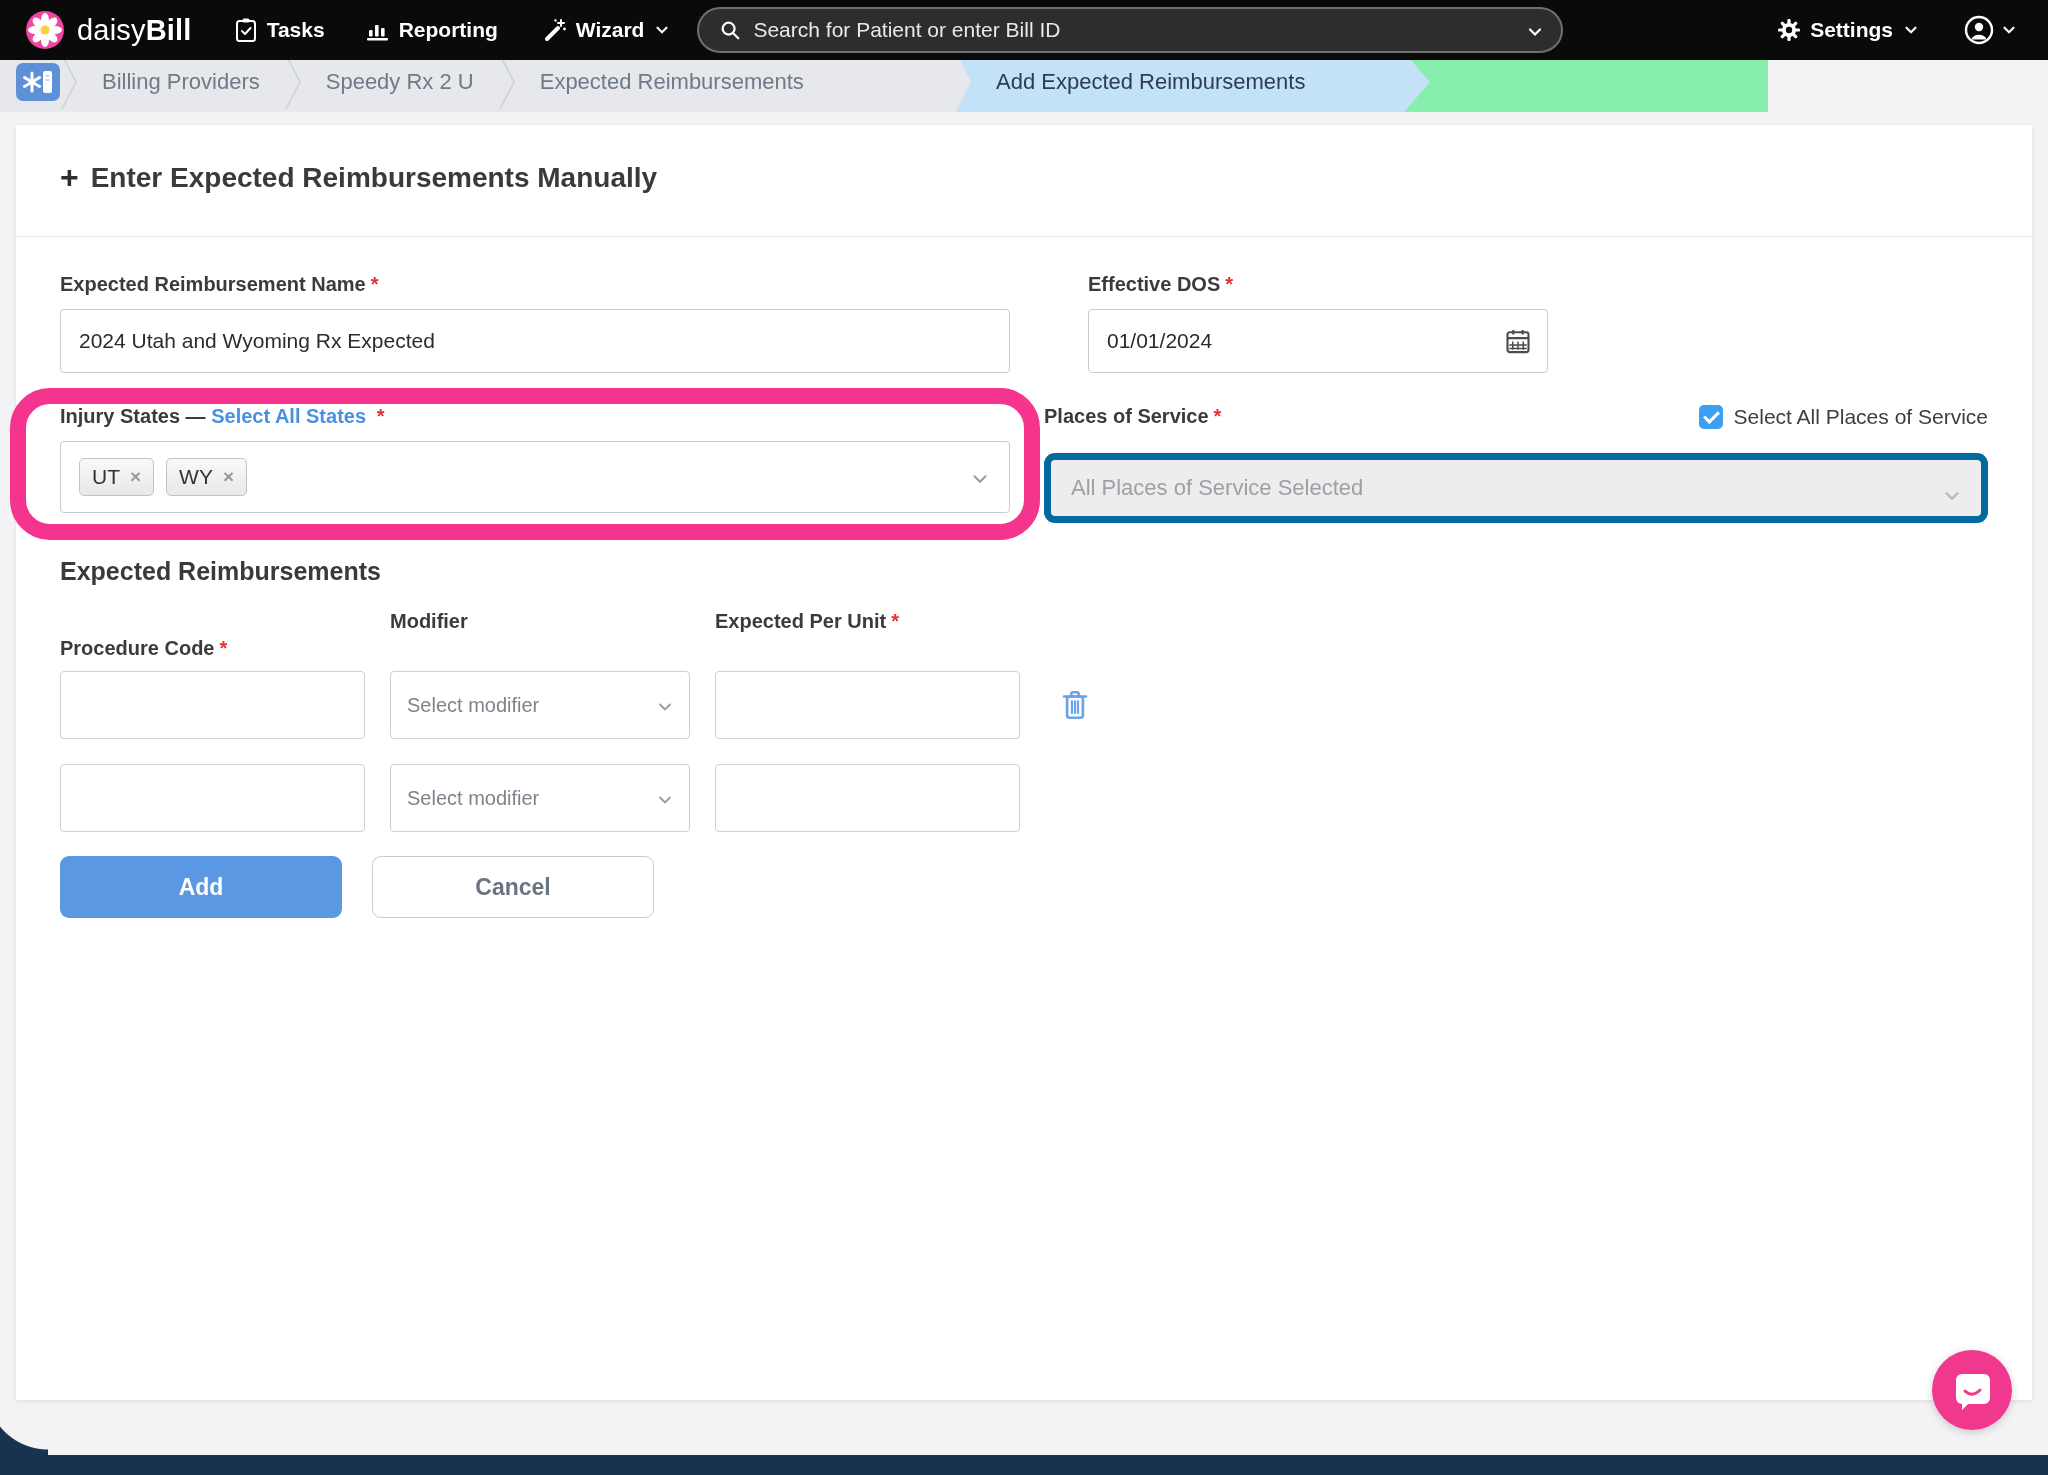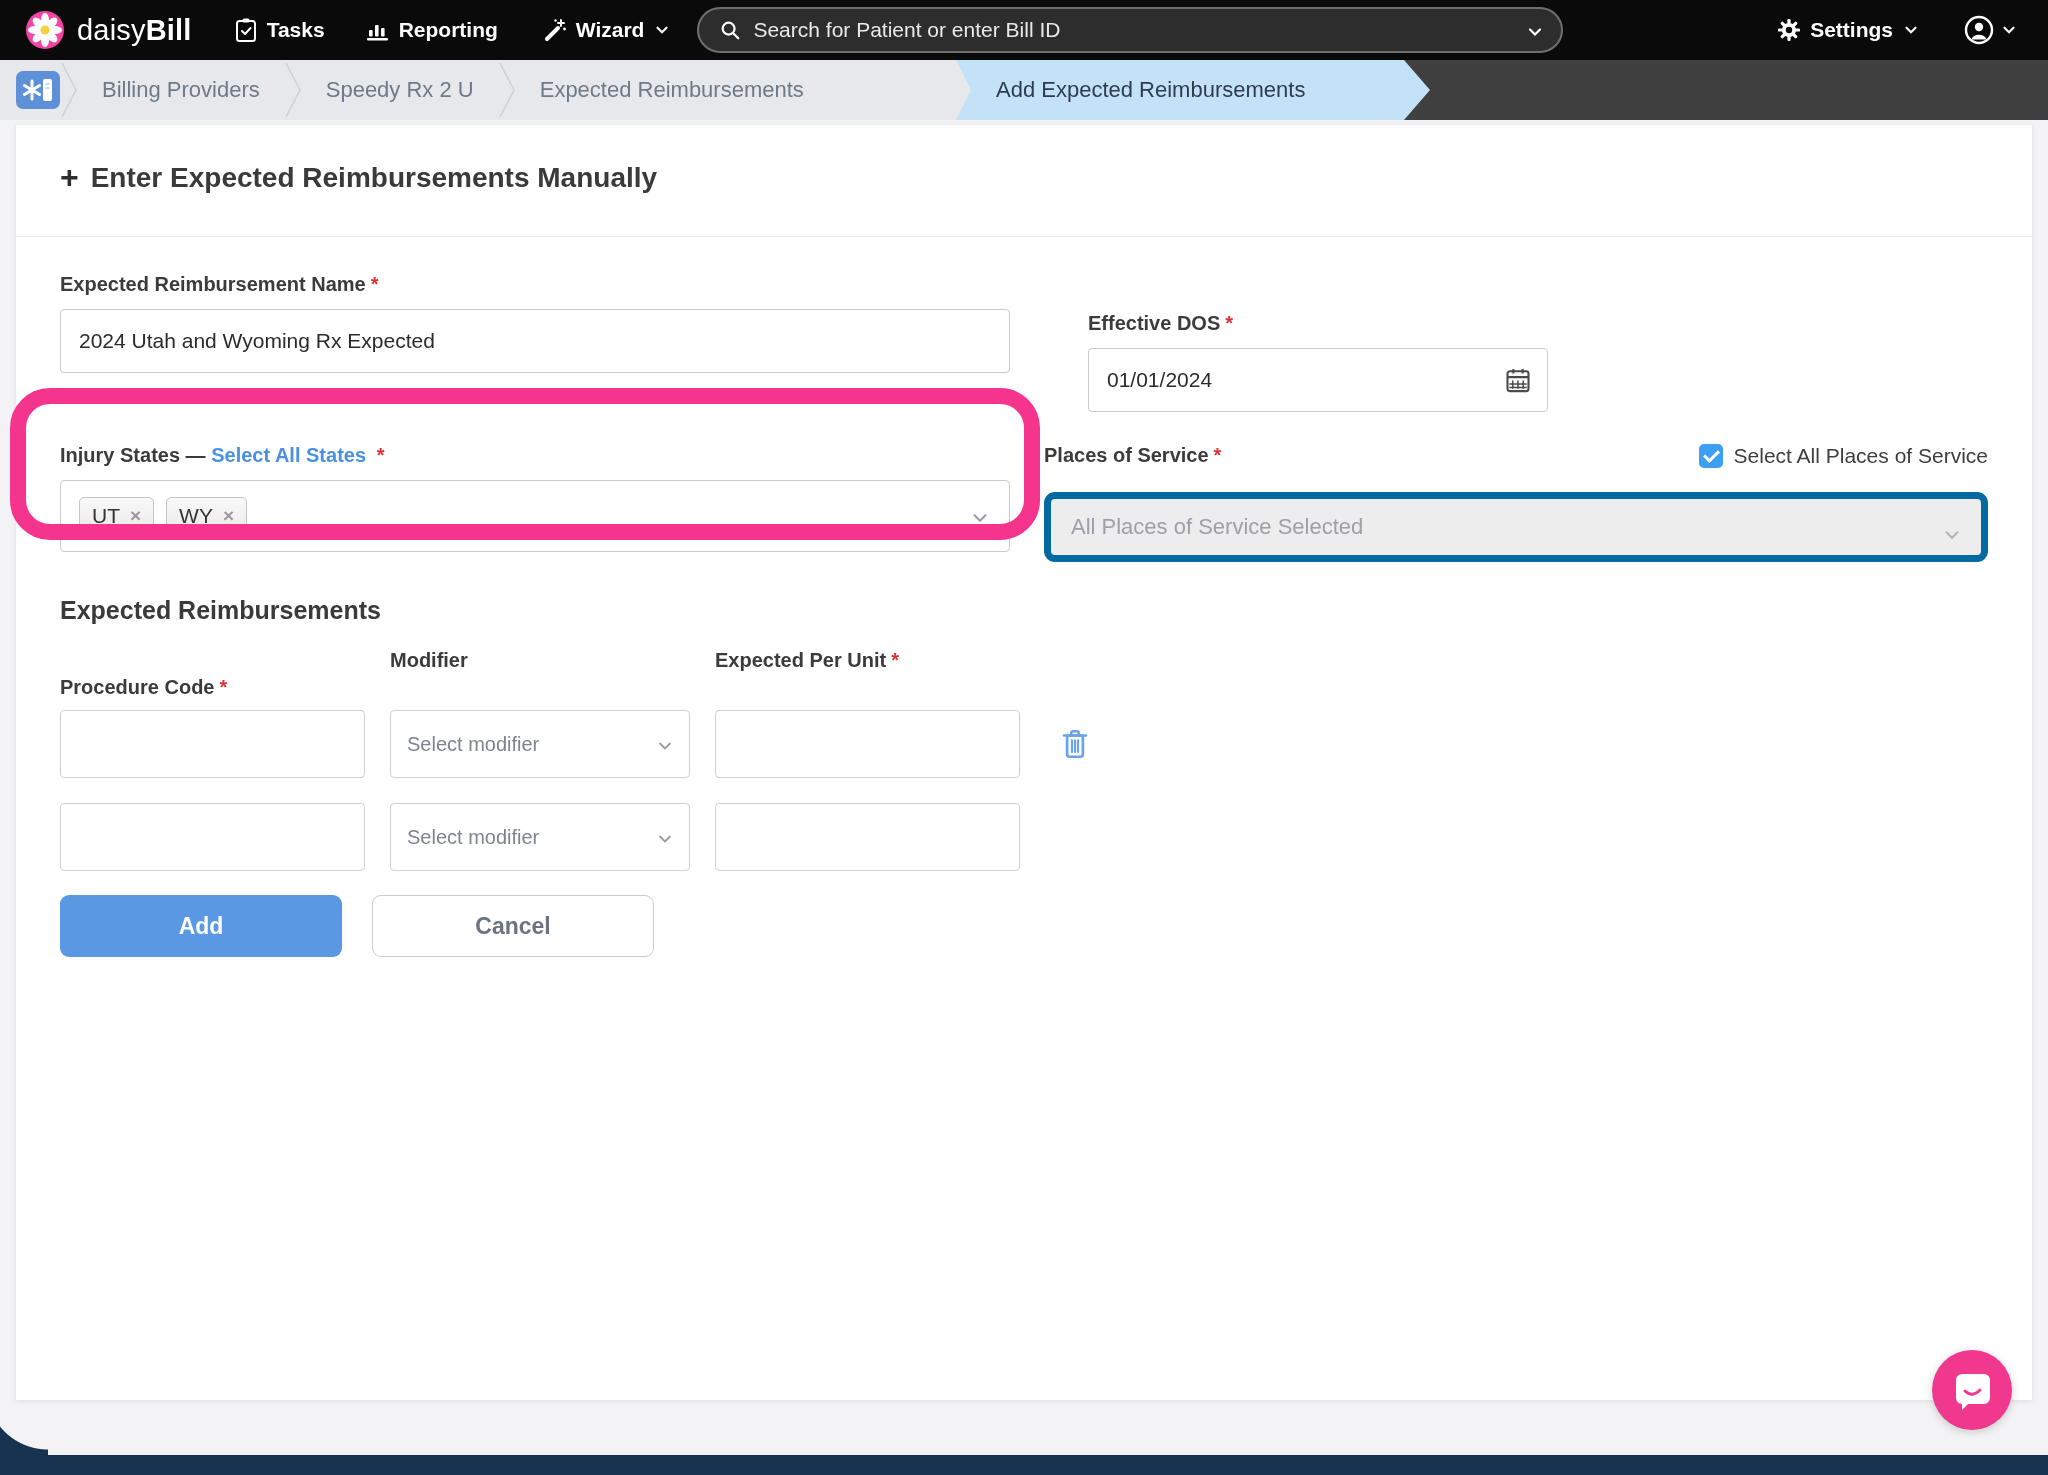--- a/index.html
+++ b/index.html
@@ -27,22 +27,22 @@
     padding:0 20px; position:relative; }
   .search-pill input { flex:1; background:transparent; border:none; outline:none;
     color:#f2f2f2; font-size:21px; margin-left:12px; font-family:"Liberation Sans",sans-serif; }
   .search-pill input::placeholder { color:#e9e9e9; opacity:1; }
   .search-chevron { position:absolute; right:16px; top:13px; cursor:pointer; }
   .nav-right { margin-left:auto; display:flex; align-items:center; margin-right:30px; }
   .nav-settings { gap:9px; }
   .nav-user { margin-left:44px; gap:6px; }
 
   
-  .crumbbar { position:absolute; left:0; top:60px; width:2048px; height:60px;
-    background:#404040; display:flex; z-index:40; }
+  .crumbbar { position:absolute; left:0; top:52px; width:1768px; height:60px;
+    background:#86efac; display:flex; z-index:40; }
   .crumb-gray { display:flex; align-items:center; background:#e7e8eb;
     padding-left:16px; width:972px; }
   .crumb-chip { width:44px; height:38px; background:#5e90d8; border-radius:7px;
     display:flex; align-items:center; justify-content:center; cursor:pointer; flex:none; }
   .crumb-link { color:#6e7a88; font-size:22px; padding:0 24px; cursor:pointer; white-space:nowrap; }
   .sep { flex:none; }
   .crumb-active { margin-left:-16px; width:474px; height:60px; background:#c3e1f7;
     display:flex; align-items:center; color:#2e3d4e; font-size:22px; font-weight:400;
     padding-left:40px; white-space:nowrap;
     clip-path:polygon(0 0, calc(100% - 26px) 0, 100% 50%, calc(100% - 26px) 100%, 0 100%, 15px 50%);text-align:center; }
@@ -58,21 +58,21 @@
   .plus-glyph { font-size:32px; font-weight:700; margin-right:12px; color:#2f2f31; }
   .divider { margin:40px -44px 0 -44px; border-top:1px solid #e9e9eb; }
 
   .field-label { font-size:20px; font-weight:700; color:#3b3b3e; height:24px;
     margin-bottom:12px; white-space:nowrap; }
   .req { color:#e03131; margin-left:5px; font-weight:700; }
   .link-blue { color:#4a90e2; cursor:pointer; }
 
   .row1 { display:flex; margin-top:36px;gap:44px; }
   .col-name { width:950px; margin-right:34px; }
-  .col-dos { width:460px; margin-right:26px;margin-top:39px; }
+  .col-dos { width:460px; margin-right:26px; }
   .col-dos2 { width:462px; }
 
   .text-input { width:100%; height:64px; border:1px solid #c9cbce; border-radius:4px;
     font-size:21px; color:#2b2b2e; padding:0 18px; outline:none; background:#fff;
     font-family:"Liberation Sans",sans-serif; }
   .input-wrap { position:relative; }
   .cal-icon { position:absolute; right:16px; top:18px; cursor:pointer; }
 
   .row2 { display:flex; margin-top:32px; }
   .col-injury { width:950px; margin-right:34px; }

